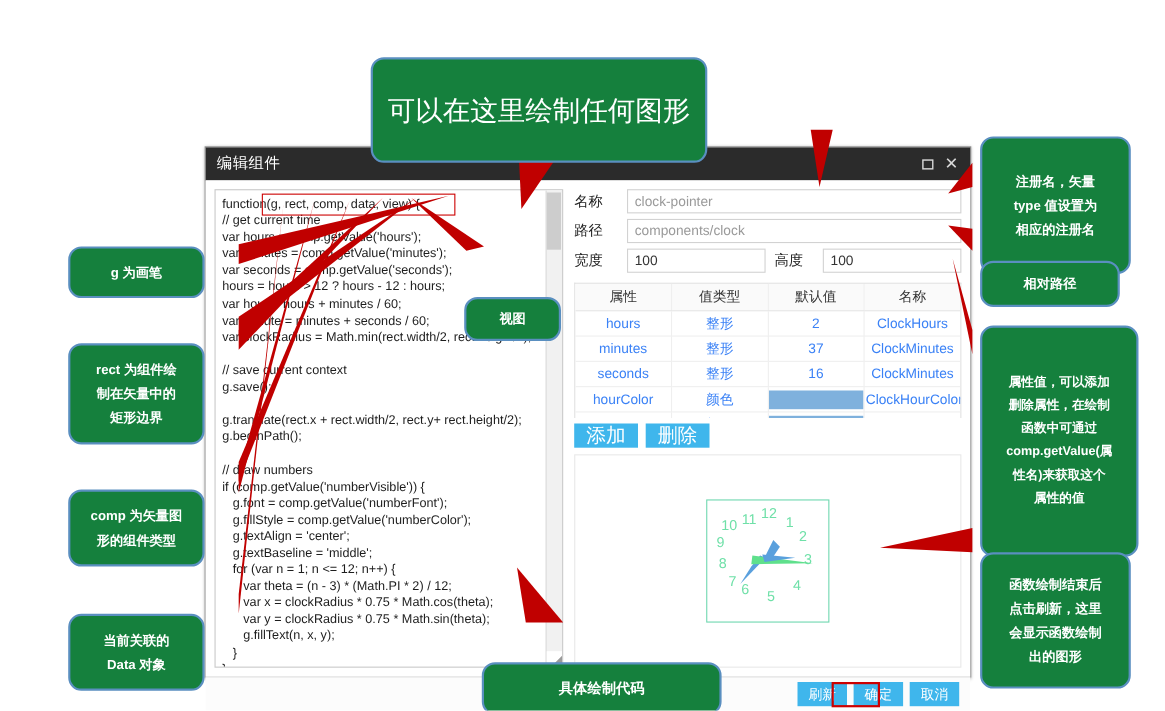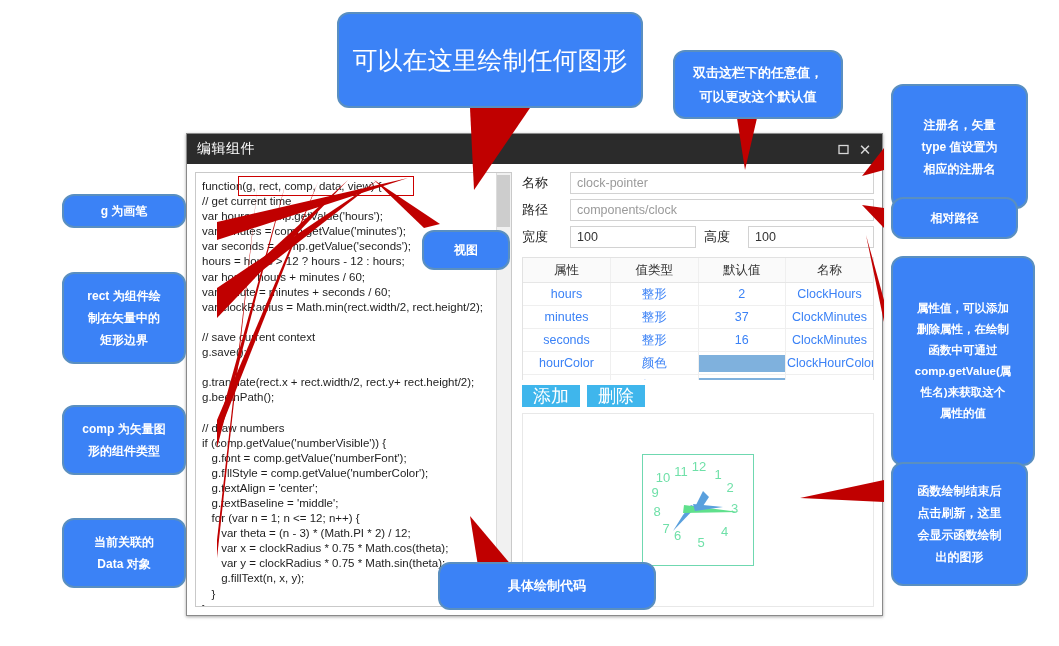--- a/index.html
+++ b/index.html
@@ -129,28 +129,29 @@
     background:#3fb6ec;color:#fff;font-size:12.5px;padding:3px 10px;line-height:16px;
   }
   #refreshmark{
     position:absolute;right:82px;top:4px;width:44px;height:23px;
     border:2px solid #cc0000;box-sizing:border-box;pointer-events:none;
   }
 
   
   .callout{
     position:absolute;
-    background:#3b82f6;
+    background:#15803d;
     border:2px solid #5a8fc0;
     border-radius:12px;
     color:#ffffff;
     text-align:center;
     display:flex;flex-direction:column;align-items:center;justify-content:center;
     box-sizing:border-box;
     z-index:30;
+    margin-top:40px;
   }
   .callout .ln{display:block;white-space:nowrap;}
   .cn-big{font-size:25px;font-family:"DejaVu Serif","Liberation Serif",serif;font-weight:normal;}
   .cn-md{font-size:13px;font-weight:bold;line-height:24px;}
   .cn-sm{font-size:12px;font-weight:bold;line-height:22px;}
   .cn-xs{font-size:11.5px;font-weight:bold;line-height:21px;}
   .connector{position:absolute;left:0;top:0;z-index:28;pointer-events:none;}
 </style>
 </head>
 <body>
@@ -332,30 +333,32 @@
               <polygon points="52,52 60,36 66,42 56,57" fill="#5aa0dd"></polygon>
               <polygon points="53,52 30,76 40,60 48,50" fill="#5aa0dd"></polygon>
               <polygon points="41,50 96,57 40,58" fill="#5fe08c"></polygon>
               <polygon points="50,49 80,52 52,56" fill="#5aa0dd"></polygon>
             </svg>
           </div>
         </div>
       </div>
     </div>
 
+    <div id="footer">
+      <span class="fbtn">刷新</span>
+      <span class="fbtn">确定</span>
+      <span class="fbtn">取消</span>
+      <div id="refreshmark"></div>
+    </div>
   </div>
 
   <div class="callout cn-big" style="left:337px;top:12px;width:306px;height:96px;">
     <span class="ln">可以在这里绘制任何图形</span>
   </div>
 
-  <div class="callout cn-md" style="left:673px;top:50px;width:170px;height:69px;">
-    <span class="ln">双击这栏下的任意值，</span>
-    <span class="ln">可以更改这个默认值</span>
-  </div>
 
   <div class="callout cn-sm" style="left:891px;top:84px;width:137px;height:125px;">
     <span class="ln">注册名，矢量</span>
     <span class="ln">type 值设置为</span>
     <span class="ln">相应的注册名</span>
   </div>
 
   <div class="callout cn-sm" style="left:891px;top:197px;width:127px;height:42px;align-items:center;">
     <span class="ln">相对路径</span>
   </div>
@@ -369,21 +372,21 @@
     <span class="ln">属性的值</span>
   </div>
 
   <div class="callout cn-sm" style="left:891px;top:462px;width:137px;height:124px;">
     <span class="ln">函数绘制结束后</span>
     <span class="ln">点击刷新，这里</span>
     <span class="ln">会显示函数绘制</span>
     <span class="ln">出的图形</span>
   </div>
 
-  <div class="callout cn-sm" style="left:62px;top:194px;width:124px;height:34px;">
+  <div class="callout cn-sm" style="left:62px;top:184px;width:124px;height:47px;">
     <span class="ln">g 为画笔</span>
   </div>
 
   <div class="callout cn-sm" style="left:62px;top:272px;width:124px;height:92px;">
     <span class="ln">rect 为组件绘</span>
     <span class="ln">制在矢量中的</span>
     <span class="ln">矩形边界</span>
   </div>
 
   <div class="callout cn-sm" style="left:62px;top:405px;width:124px;height:70px;">

